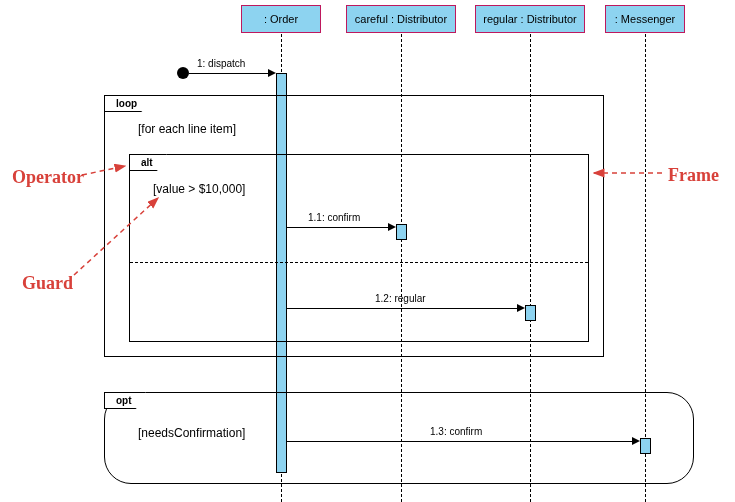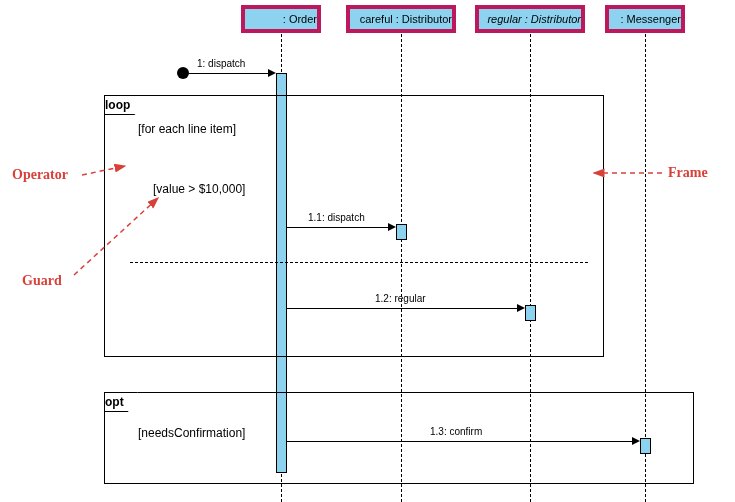--- a/index.html
+++ b/index.html
@@ -12,24 +12,24 @@
     position: relative;
     width: 735px;
     height: 502px;
     overflow: hidden;
   }
   .participant {
     position: absolute;
     top: 5px;
     height: 28px;
     background: #8dd3f0;
-    border: 4px solid #be185d;
+    border: 1px solid #be185d;
     display: flex;
     align-items: center;
-    justify-content: flex-end;
+    justify-content: center;
     font-size: 11px;
     box-sizing: border-box;
   }
   .lifeline {
     position: absolute;
     top: 34px;
     bottom: 0;
     border-left: 1px dashed #000;
   }
   .frame {
@@ -37,22 +37,22 @@
     border: 1px solid #000;
     box-sizing: border-box;
     background: transparent;
   }
   .frame-label {
     position: absolute;
     top: -1px;
     left: -1px;
     border: 1px solid #000;
     border-right: none;
-    padding: 2px 14px 2px 0;
-    font-size: 12px;
+    padding: 2px 14px 2px 11px;
+    font-size: 10px;
     font-weight: bold;
     background: #fff;
     
     clip-path: polygon(0 0, 100% 0, 100% 55%, calc(100% - 10px) 100%, 0 100%);
   }
   .guard {
     position: absolute;
     font-size: 12px;
     white-space: nowrap;
   }
@@ -89,41 +89,41 @@
   .start-circle {
     position: absolute;
     width: 12px;
     height: 12px;
     background: #000;
     border-radius: 50%;
   }
   .ann-text {
     position: absolute;
     color: #d8413a;
-    font-size: 14px;
+    font-size: 18px;
     font-weight: bold;
     font-family: "Georgia", serif;
   }
   svg.ann {
     position: absolute;
     overflow: visible;
   }
 </style>
 </head>
 <body>
 
 <div class="canvas">
 
   <div class="participant" style="left:241px; width:80px;">
     <span>: Order</span>
   </div>
   <div class="participant" style="left:346px; width:110px;">
     <span>careful : Distributor</span>
   </div>
-  <div class="participant" style="left:475px; width:110px;font-style:italic;">
+  <div class="participant" style="left:475px; width:110px;">
     <span>regular : Distributor</span>
   </div>
   <div class="participant" style="left:605px; width:80px;">
     <span>: Messenger</span>
   </div>
 
   <div class="lifeline" style="left:281px;"></div>
   <div class="lifeline" style="left:401px;"></div>
   <div class="lifeline" style="left:530px;"></div>
   <div class="lifeline" style="left:645px;"></div>
@@ -137,32 +137,35 @@
   <div class="start-circle" style="left:177px; top:67px;"></div>
   <div class="msg-line" style="left:189px; top:73px; width:80px;"></div>
   <div class="msg-arrow-r" style="left:268px; top:69px;"></div>
   <div class="msg-label" style="left:197px; top:58px;">1: dispatch</div>
 
   <div class="frame" style="left:104px; top:95px; width:500px; height:262px;">
     <div class="frame-label">loop</div>
   </div>
   <div class="guard" style="left:138px; top:122px;">[for each line item]</div>
 
+  <div class="frame" style="left:129px; top:154px; width:460px; height:188px;">
+    <div class="frame-label">alt</div>
+  </div>
   <div class="guard" style="left:153px; top:182px;">[value &gt; $10,000]</div>
   <div class="divider" style="left:130px; top:262px; width:458px;"></div>
 
   <div class="msg-line" style="left:287px; top:227px; width:102px;"></div>
   <div class="msg-arrow-r" style="left:388px; top:223px;"></div>
-  <div class="msg-label" style="left:308px; top:212px;">1.1: dispatch</div>
+  <div class="msg-label" style="left:308px; top:212px;">1.1: confirm</div>
 
   <div class="msg-line" style="left:287px; top:308px; width:231px;"></div>
   <div class="msg-arrow-r" style="left:517px; top:304px;"></div>
   <div class="msg-label" style="left:375px; top:293px;">1.2: regular</div>
 
-  <div class="frame" style="left:104px; top:392px; width:590px; height:92px;">
+  <div class="frame" style="left:104px; top:392px; width:590px; height:92px;border-radius:27px;">
     <div class="frame-label">opt</div>
   </div>
   <div class="guard" style="left:138px; top:426px;">[needsConfirmation]</div>
 
   <div class="msg-line" style="left:287px; top:441px; width:346px;"></div>
   <div class="msg-arrow-r" style="left:632px; top:437px;"></div>
   <div class="msg-label" style="left:430px; top:426px;text-align:right;">1.3: confirm</div>
 
   <div class="ann-text" style="left:12px; top:167px;">Operator</div>
   <div class="ann-text" style="left:22px; top:273px;">Guard</div>

